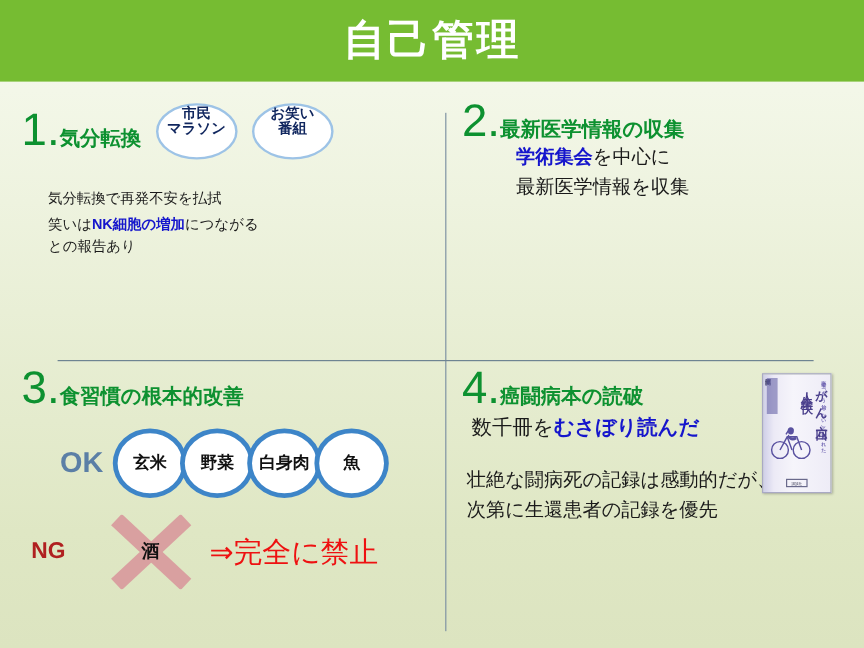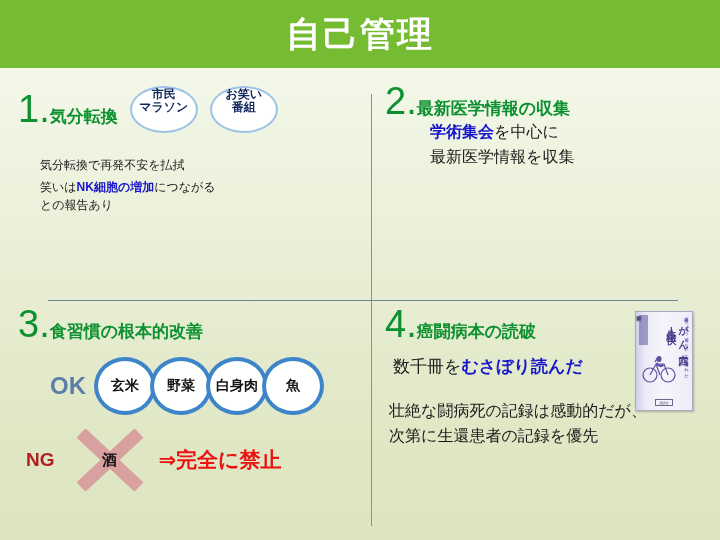--- a/index.html
+++ b/index.html
@@ -162,21 +162,21 @@
     display: flex;
     align-items: center;
     margin-top: 14px;
     margin-left: 8px;
     height: 62px;
   }
   #q3-ng-label {
     color: #b02020;
     font-size: 19px;
     font-weight: bold;
-    margin-right: 12px;
+    margin-right: 28px;
   }
   .ng-item {
     position: relative;
     width: 86px;
     height: 62px;
     display: flex;
     align-items: center;
     justify-content: center;
     flex: 0 0 auto;
   }
@@ -190,30 +190,30 @@
     text-align: center;
   }
   .ng-item .cross {
     position: absolute;
     left: 0; top: 0;
     width: 86px; height: 62px;
     z-index: 1;
   }
   #q3-ban {
     color: #ee1111;
-    font-size: 21px;
-    font-weight: bold;
+    font-size: 24px;
+    font-weight: normal;
     margin-left: 6px;
     white-space: nowrap;
   }
 
   
   #q4-head-row { display: flex; align-items: flex-start; }
   #q4-body1 {
-    margin-top: 12px;
+    margin-top: 2px;
     margin-left: 8px;
     font-size: 17px;
     color: #1a1a1a;
     line-height: 1.4;
   }
   #q4-body2 {
     margin-top: 20px;
     margin-left: 4px;
     font-size: 16px;
     color: #1a1a1a;

